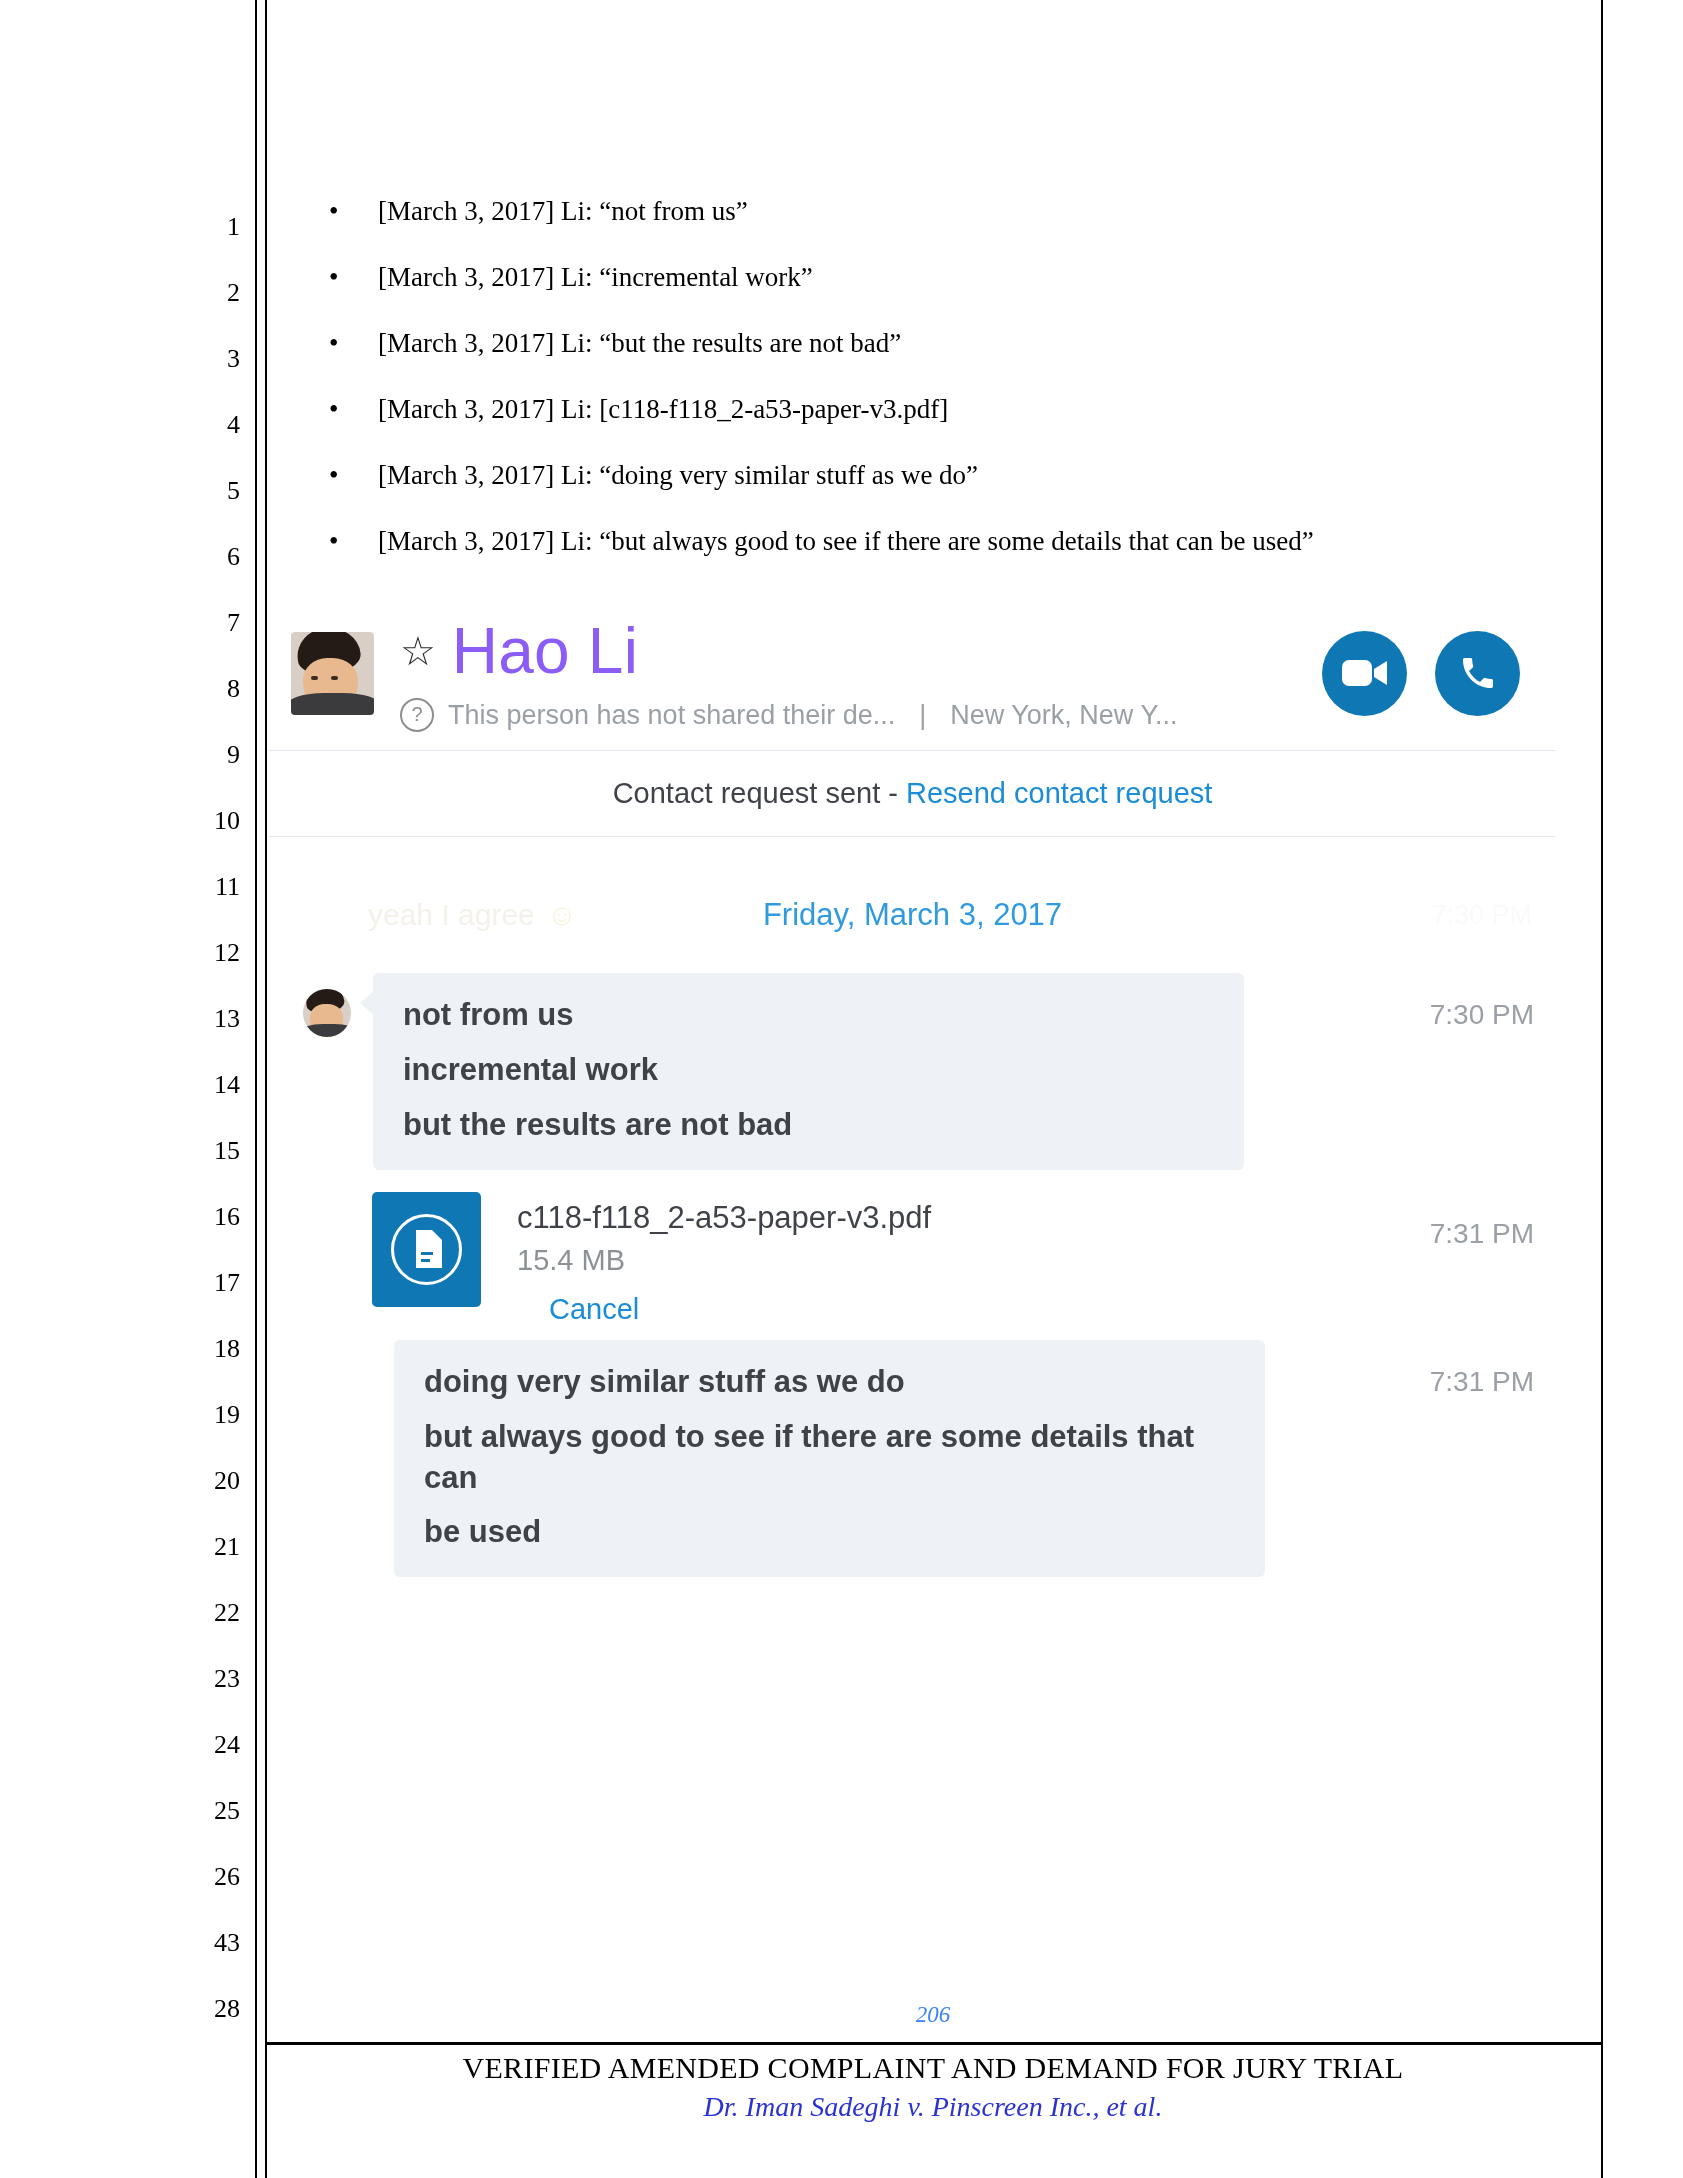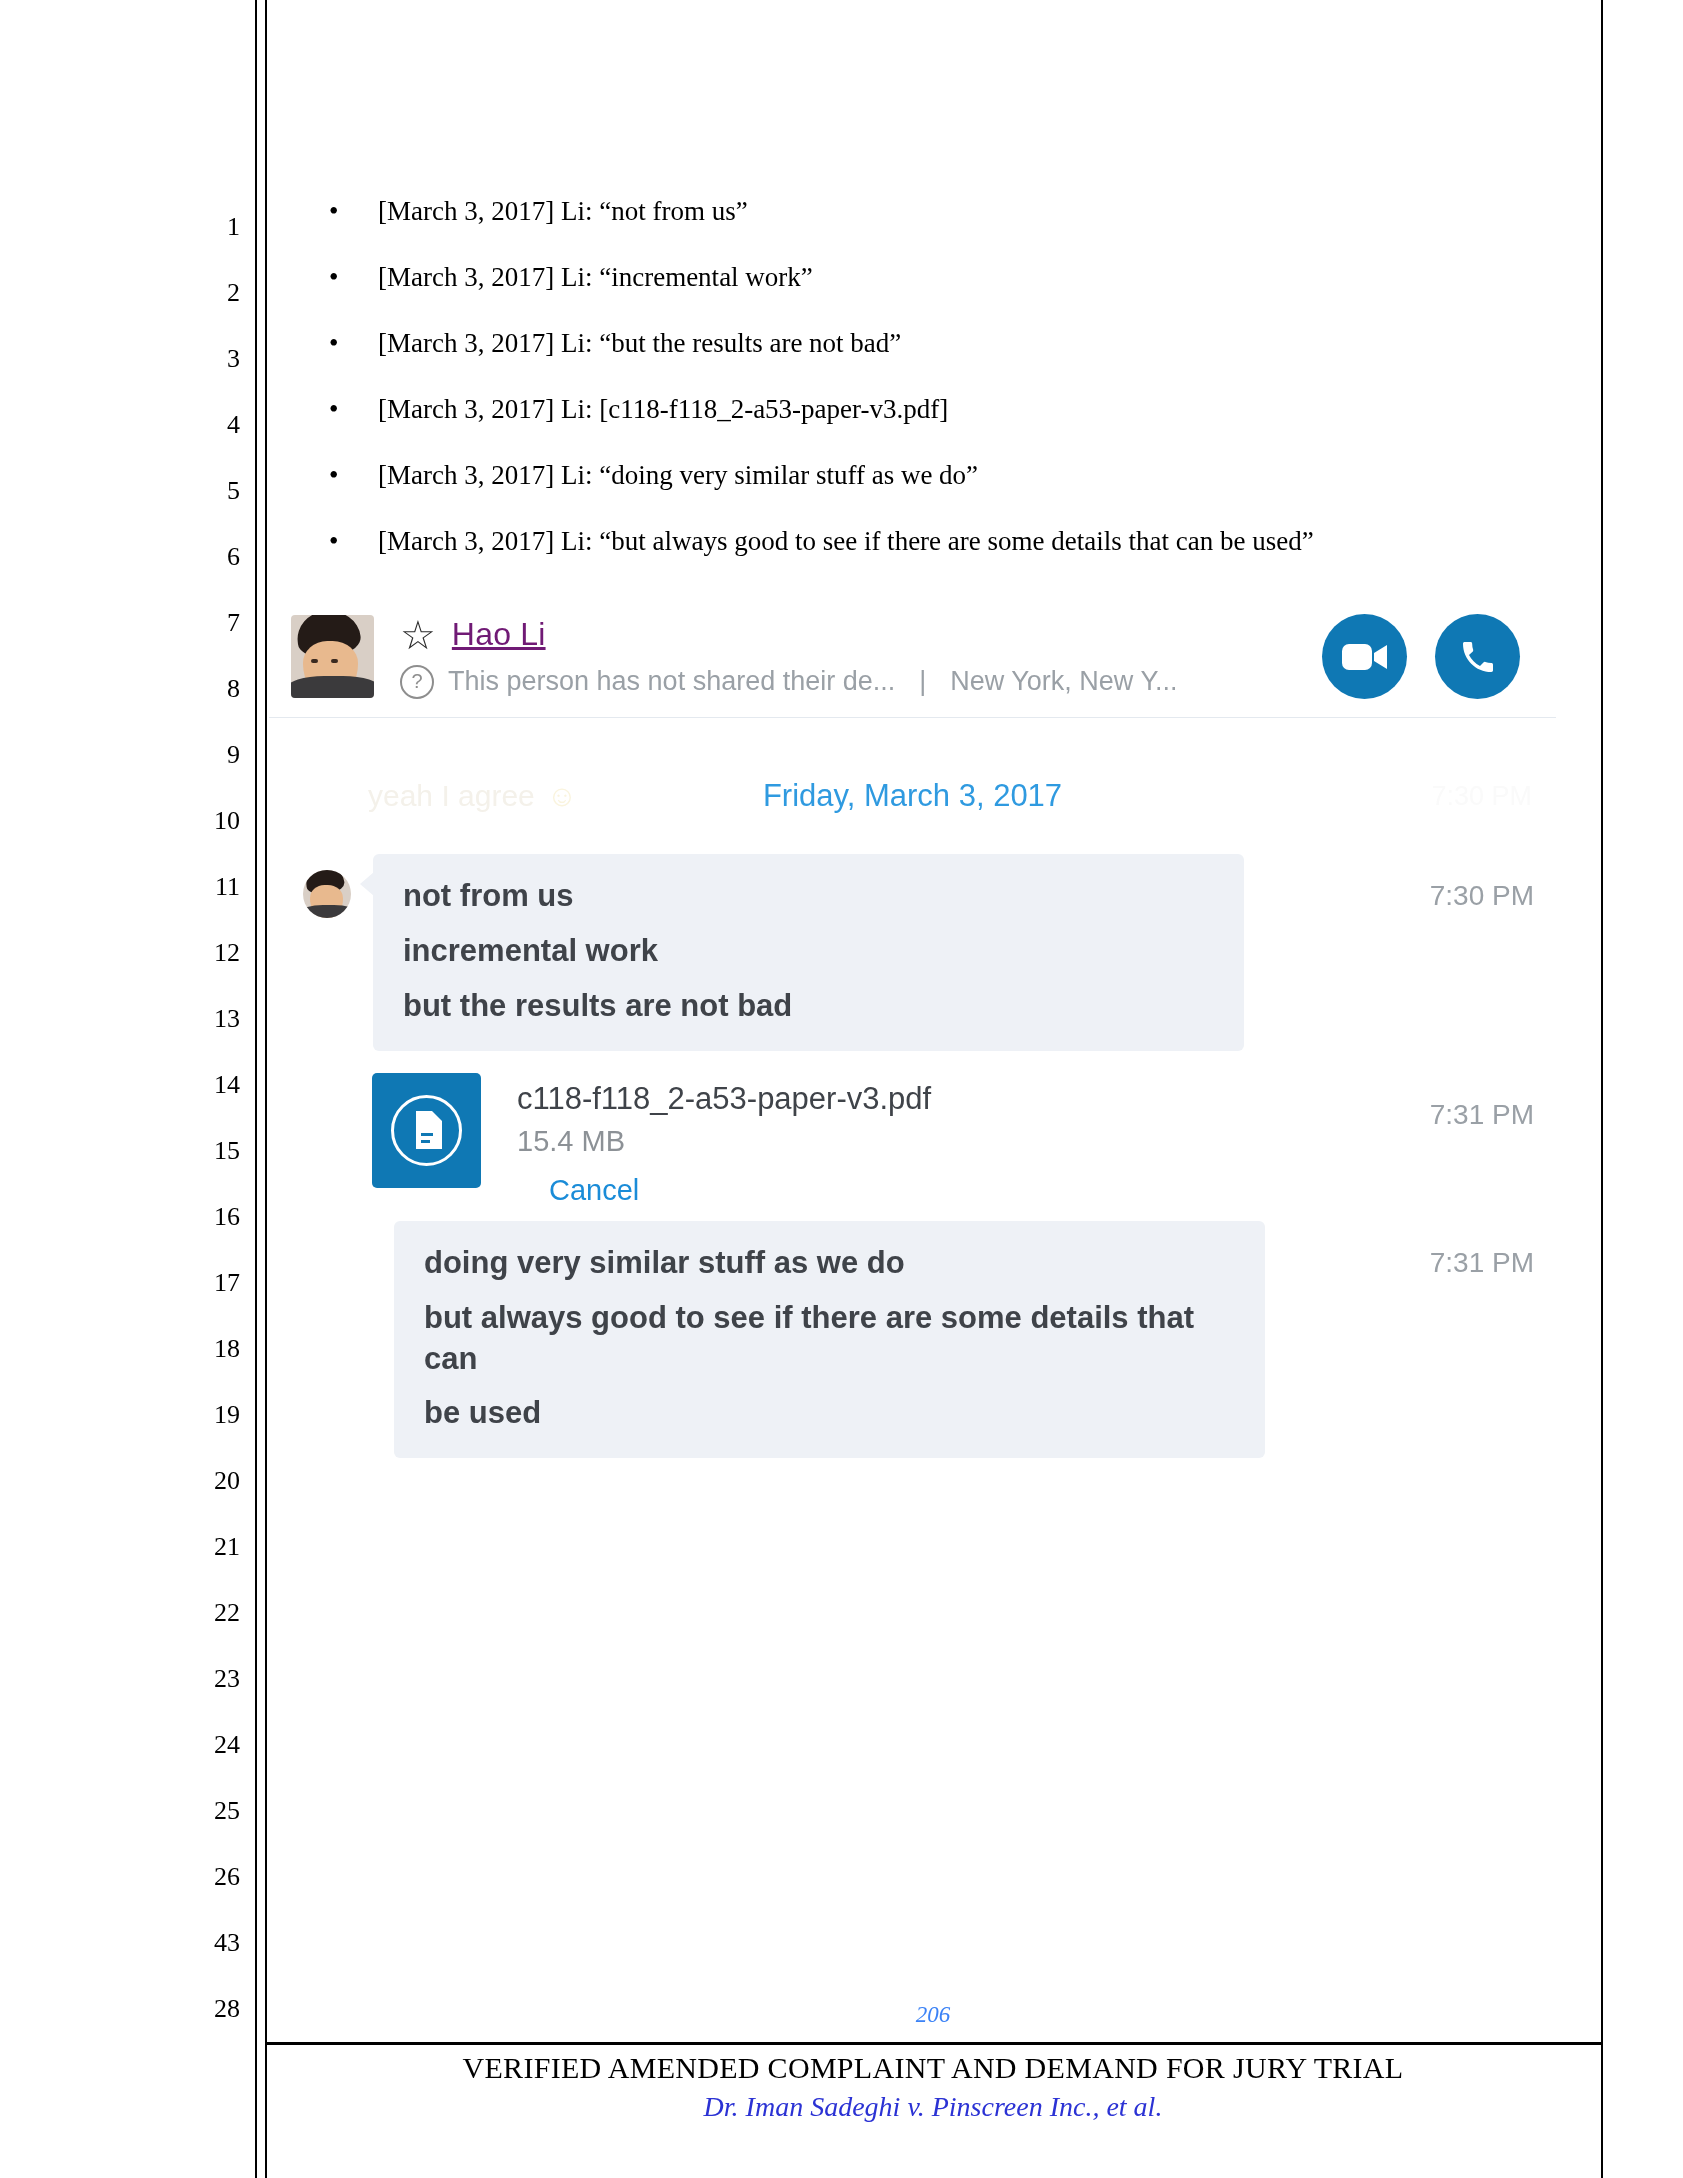--- a/index.html
+++ b/index.html
@@ -151,25 +151,24 @@
     display: flex;
     align-items: center;
     gap: 16px;
   }
   .star-icon {
     font-size: 40px;
     line-height: 1;
     color: #2b2b2b;
   }
   .contact-name {
-    font-size: 32px;
-    color: #701a75;
+    font-size: 64px;
+    color: #8b5cf6;
     font-weight: 400;
     letter-spacing: 0.2px;
-    text-decoration: underline;
   }
   .hdr-sub-row {
     display: flex;
     align-items: center;
     gap: 14px;
     margin-top: 10px;
   }
   .qmark-icon {
     width: 30px; height: 30px;
     border: 2px solid #8e8e8e;
@@ -497,20 +496,23 @@
           </svg>
         </div>
         <div class="circle-btn">
           <svg width="40" height="40" viewBox="0 0 24 24">
             <path fill="#ffffff" d="M6.6 10.8c1.4 2.8 3.8 5.1 6.6 6.6l2.2-2.2c.3-.3.7-.4 1-.2 1.1.4 2.4.6 3.6.6.6 0 1 .4 1 1V20c0 .6-.4 1-1 1C10.6 21 3 13.4 3 4c0-.6.4-1 1-1h3.5c.6 0 1 .4 1 1 0 1.3.2 2.5.6 3.6.1.4 0 .8-.2 1.1l-2.3 2.1z"></path>
           </svg>
         </div>
       </div>
     </div>
 
+    <div class="request-row">
+      <span>Contact request sent - </span><span class="link">Resend contact request</span>
+    </div>
 
     <div class="chat-area">
 
       <div class="ghost-row">
         <span class="ghost-msg">yeah I agree</span>
         <span class="ghost-emoji">☺</span>
         <span class="ghost-time">7:30 PM</span>
       </div>
 
       <div class="date-divider">Friday, March 3, 2017</div>

